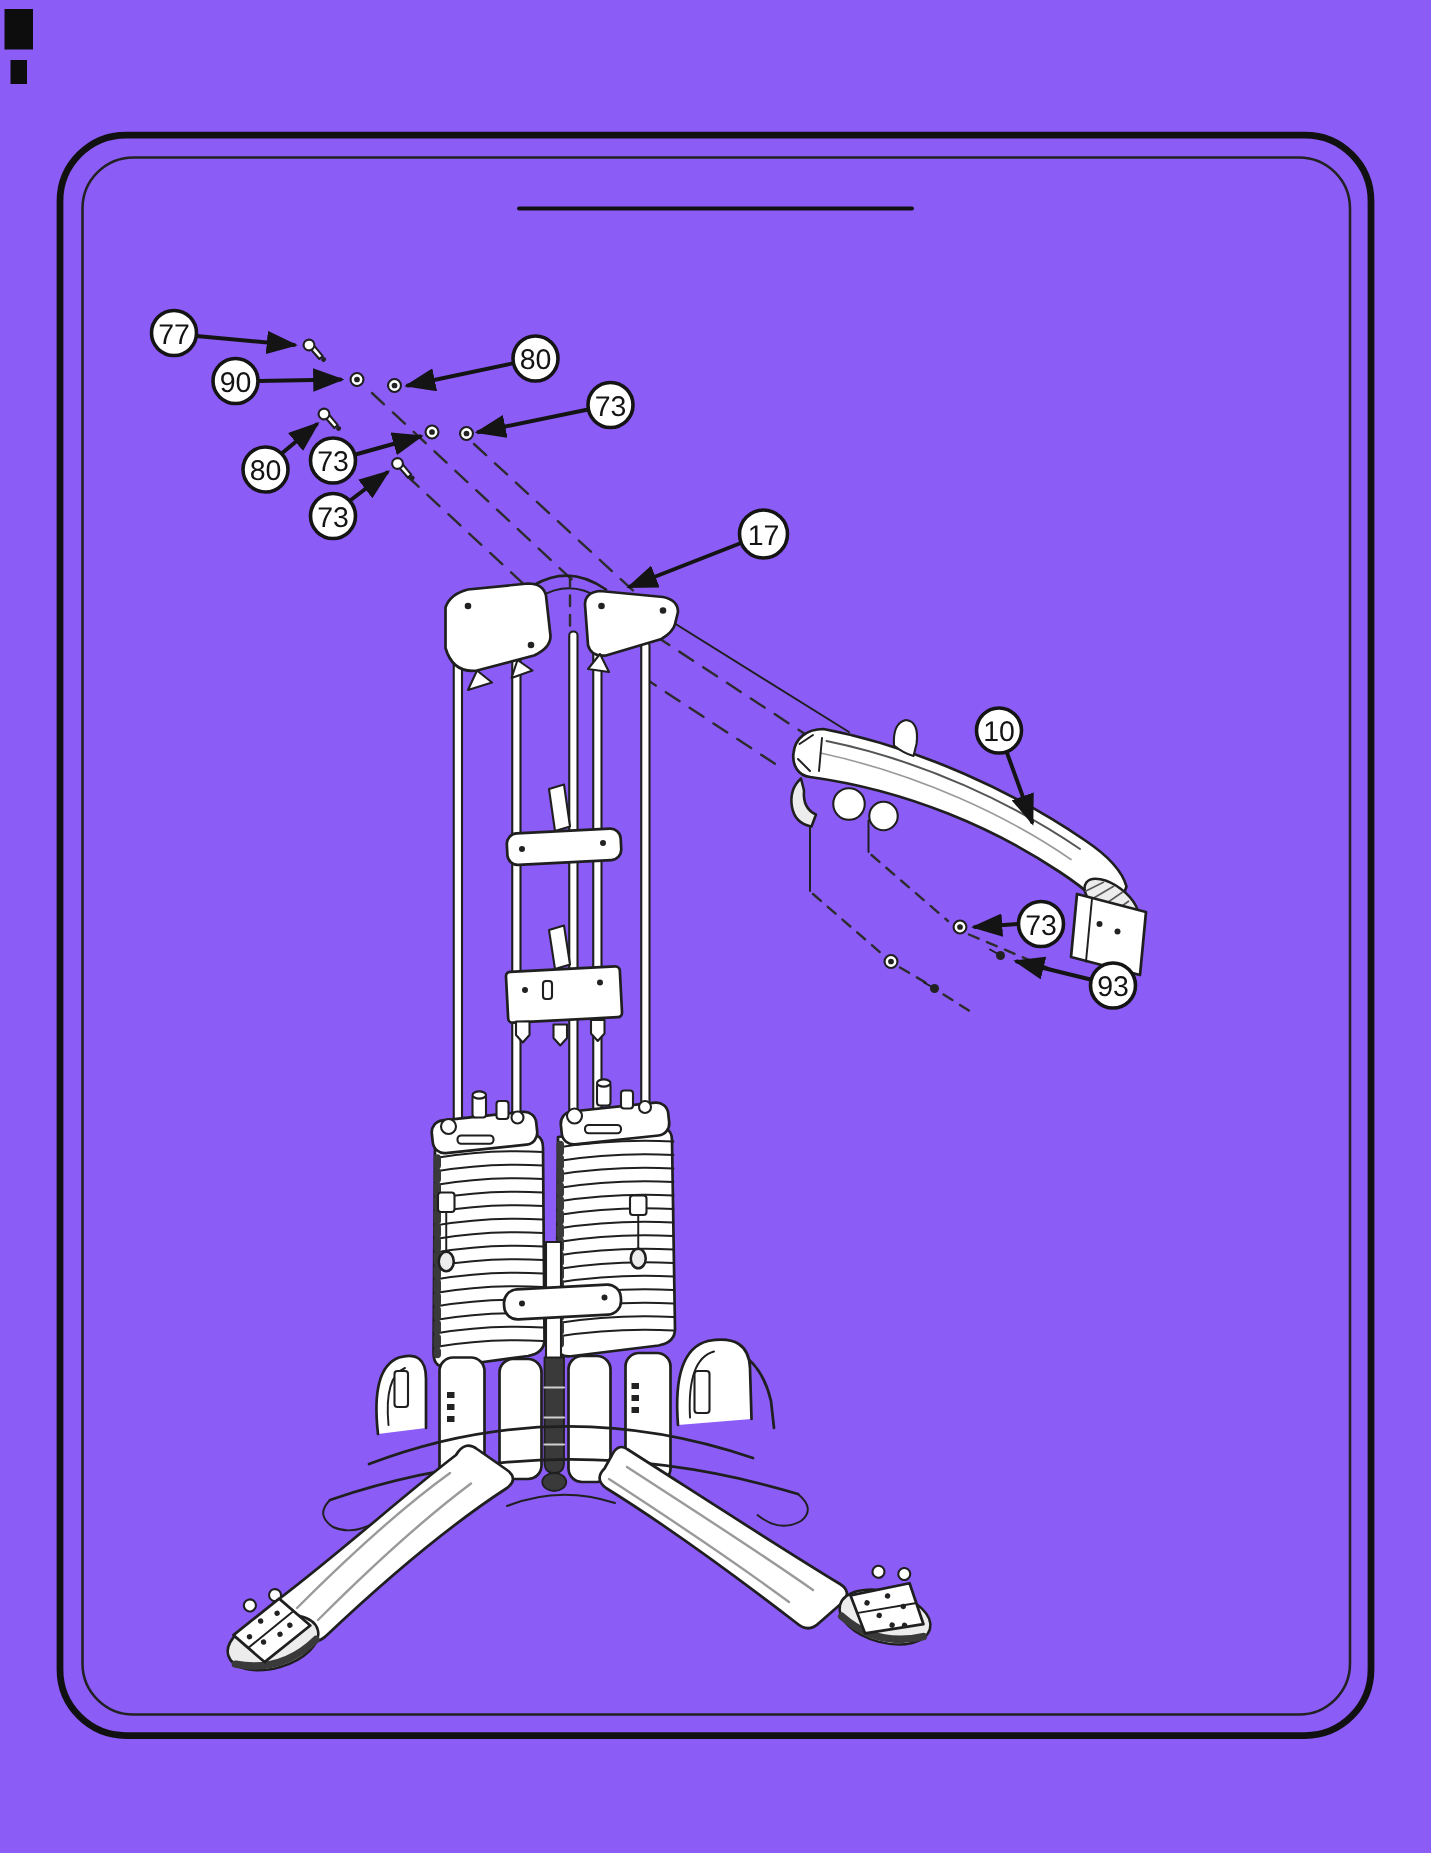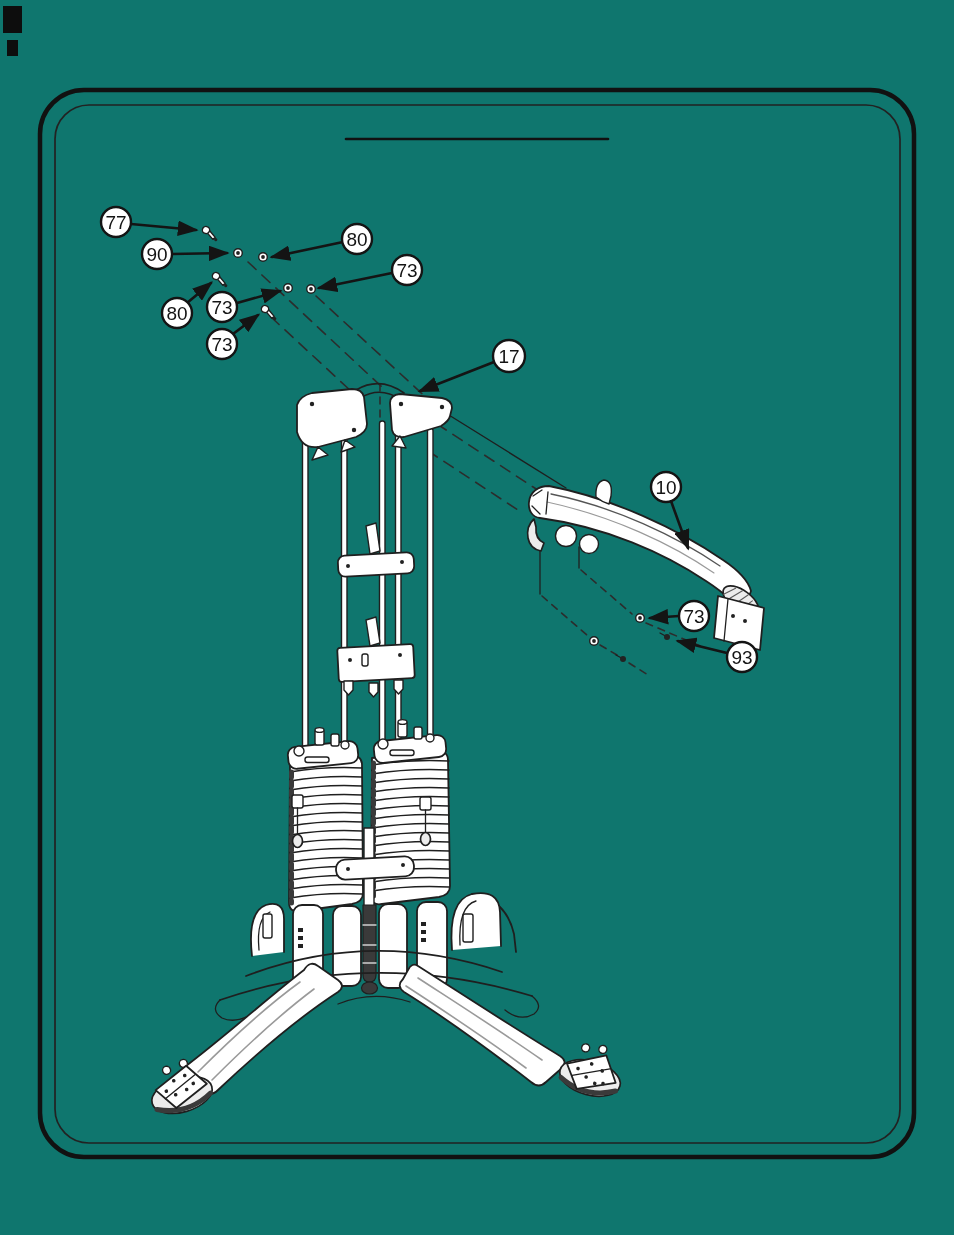--- a/index.html
+++ b/index.html
@@ -1,16 +1,16 @@
 <!DOCTYPE html>
 <html><head>
 <meta charset="utf-8">
 <style>
   html,body{margin:0;padding:0;background:#ffffff;}
-  .page{position:relative;width:954px;height:1235px;background:#0f766e;overflow:hidden;
+  .page{position:relative;width:954px;height:1235px;background:#8b5cf6;overflow:hidden;
         font-family:"Liberation Sans",sans-serif;}
   svg{position:absolute;left:0;top:0;}
   svg *{stroke-linecap:round;stroke-linejoin:round;}
   .ln{fill:none;stroke:#1f1f1f;stroke-width:1.8;}
   .ln2{fill:none;stroke:#1f1f1f;stroke-width:1.3;}
   .gray{fill:none;stroke:#9a9a9a;stroke-width:1.6;}
   .fw{fill:#ffffff;stroke:#1f1f1f;stroke-width:1.8;}
   .fw2{fill:#ffffff;stroke:#1f1f1f;stroke-width:1.4;}
   .fe{fill:#ececec;stroke:#1f1f1f;stroke-width:1.7;}
   .dash{fill:none;stroke:#2c2c2c;stroke-width:1.6;stroke-dasharray:11 8;}

